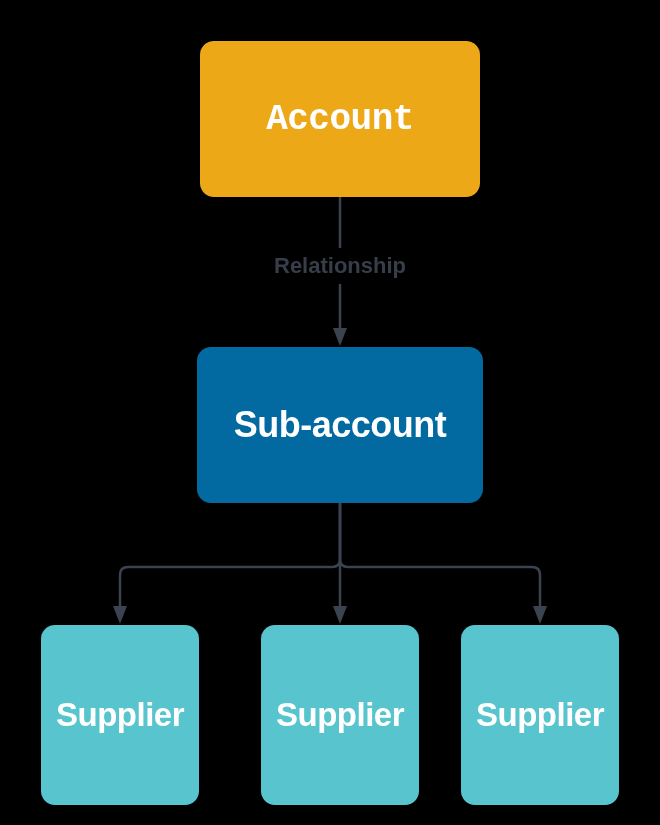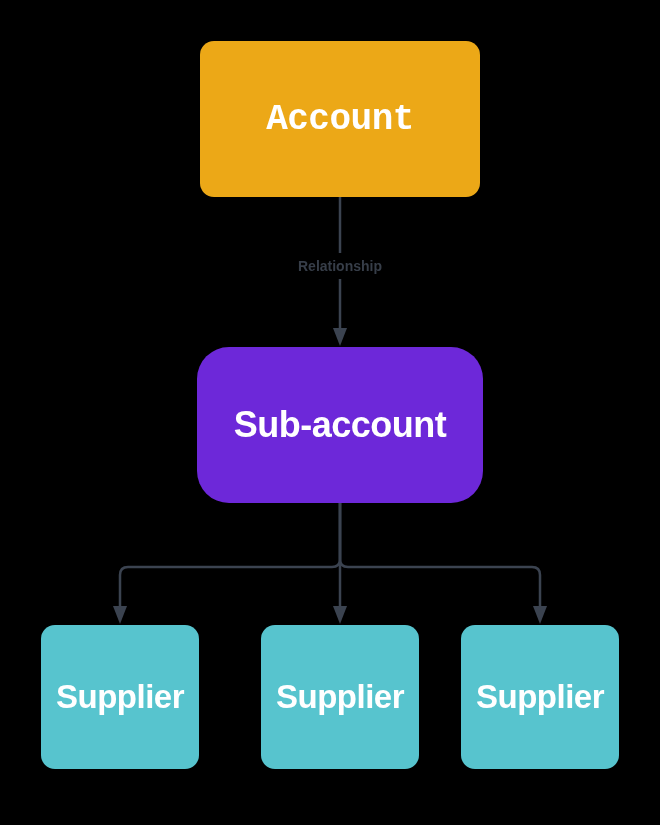--- a/index.html
+++ b/index.html
@@ -45,36 +45,36 @@
   }
   .node-subaccount {
     left: 197px;
     top: 347px;
     width: 286px;
     height: 156px;
   }
   .node-supplier {
     top: 625px;
     width: 158px;
-    height: 144px;
+    height: 180px;
   }
   .node-supplier span {
     font-size: 33px;
   }
   .supplier-1 { left: 41px; }
   .supplier-2 { left: 261px; }
   .supplier-3 { left: 461px; }
   .edge-label {
     position: absolute;
     left: 340px;
     top: 266px;
     transform: translate(-50%, -50%);
     background: #000000;
     padding: 5px 8px;
-    font-size: 14px;
+    font-size: 22px;
     font-weight: 700;
     white-space: nowrap;
   }
 </style>
 </head>
 <body>
 
 <div class="canvas">
 
   <svg class="edges-layer" viewBox="0 0 660 825" xmlns="http://www.w3.org/2000/svg">
@@ -91,21 +91,21 @@
     <path d="M340 503 V559 Q340 567 348 567 H532 Q540 567 540 575 V608" fill="none" stroke-width="2.5" stroke="#3B4350"></path>
     <polygon points="533,606 547,606 540,624" fill="#3B4350"></polygon>
   </svg>
 
   <div class="node node-account" style="background-color: rgb(236, 168, 23);">
     <span style="color: rgb(255, 255, 255);">Account</span>
   </div>
 
   <div class="edge-label" style="color: rgb(55, 62, 73);">Relationship</div>
 
-  <div class="node node-subaccount" style="background-color: #6d28d9; border-radius: 32px;">
+  <div class="node node-subaccount" style="background-color: #0369a1;">
     <span style="color: rgb(255, 255, 255);">Sub-account</span>
   </div>
 
   <div class="node node-supplier supplier-1" style="background-color: rgb(87, 196, 206);">
     <span style="color: rgb(255, 255, 255);">Supplier</span>
   </div>
 
   <div class="node node-supplier supplier-2" style="background-color: rgb(87, 196, 206);">
     <span style="color: rgb(255, 255, 255);">Supplier</span>
   </div>

